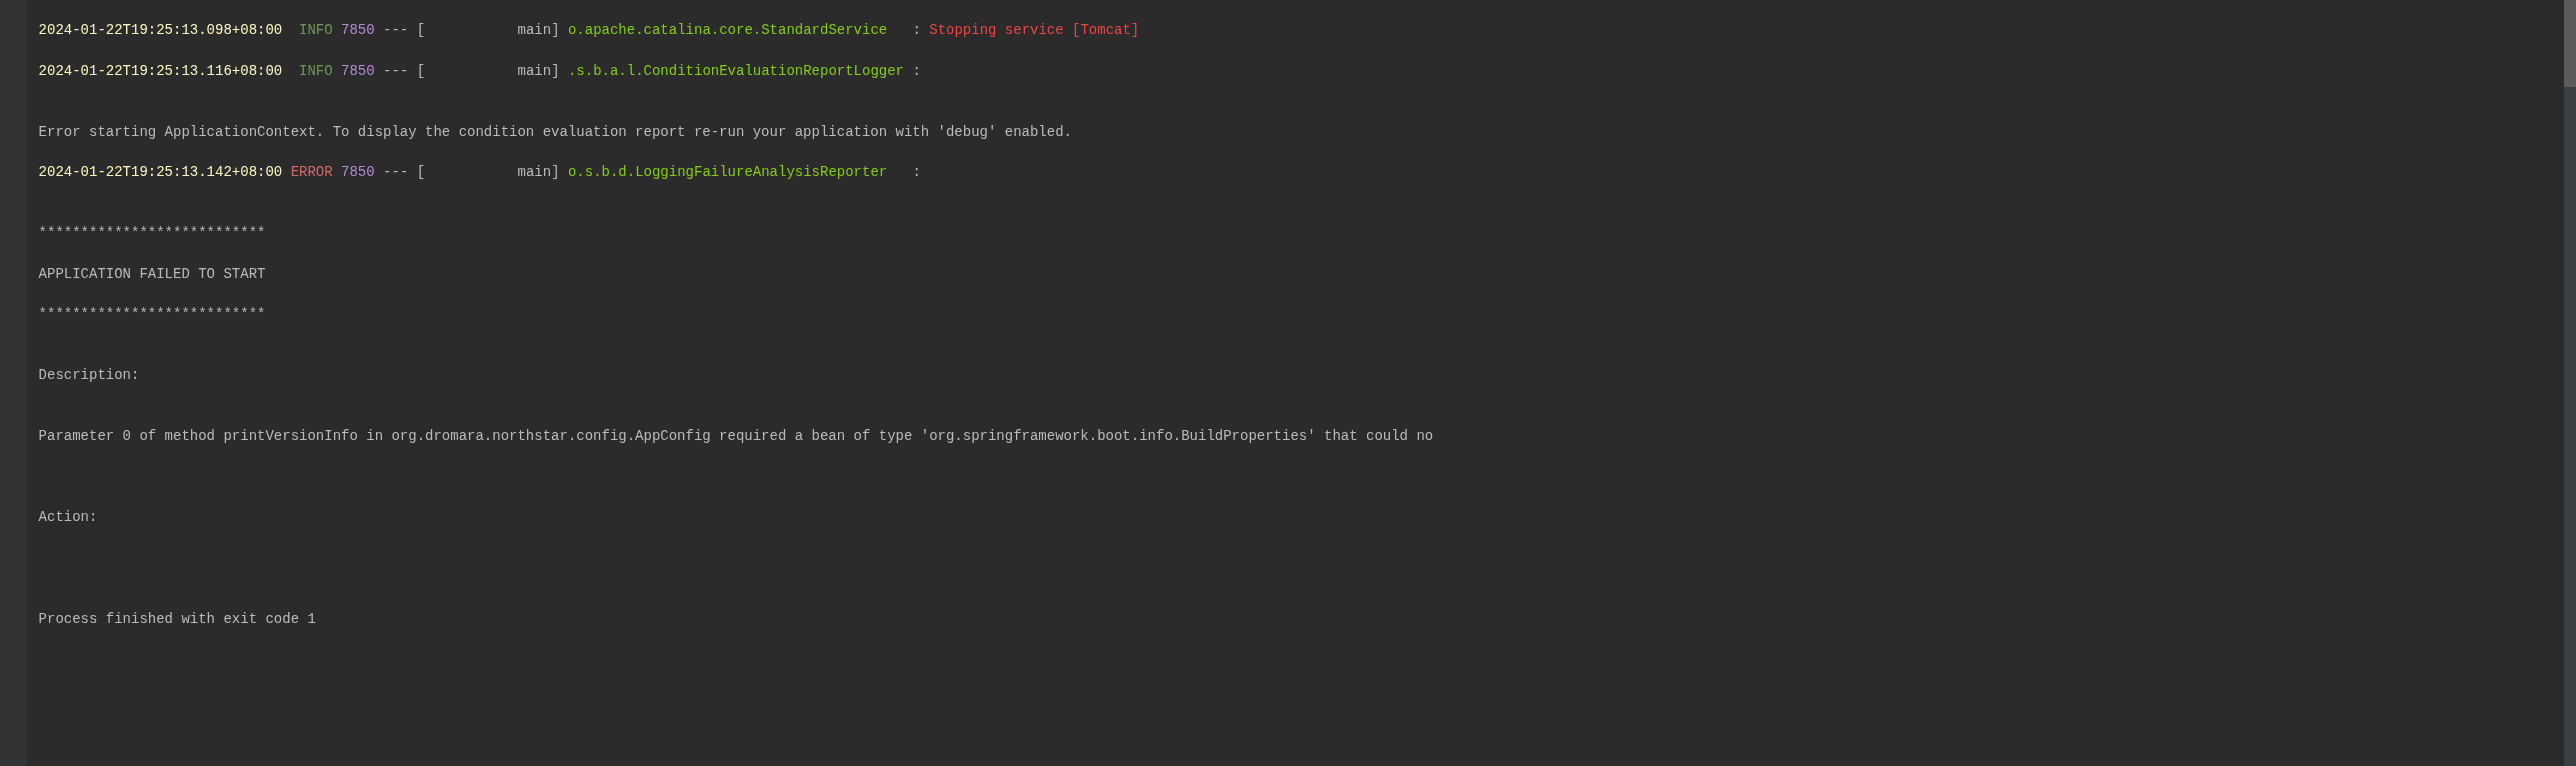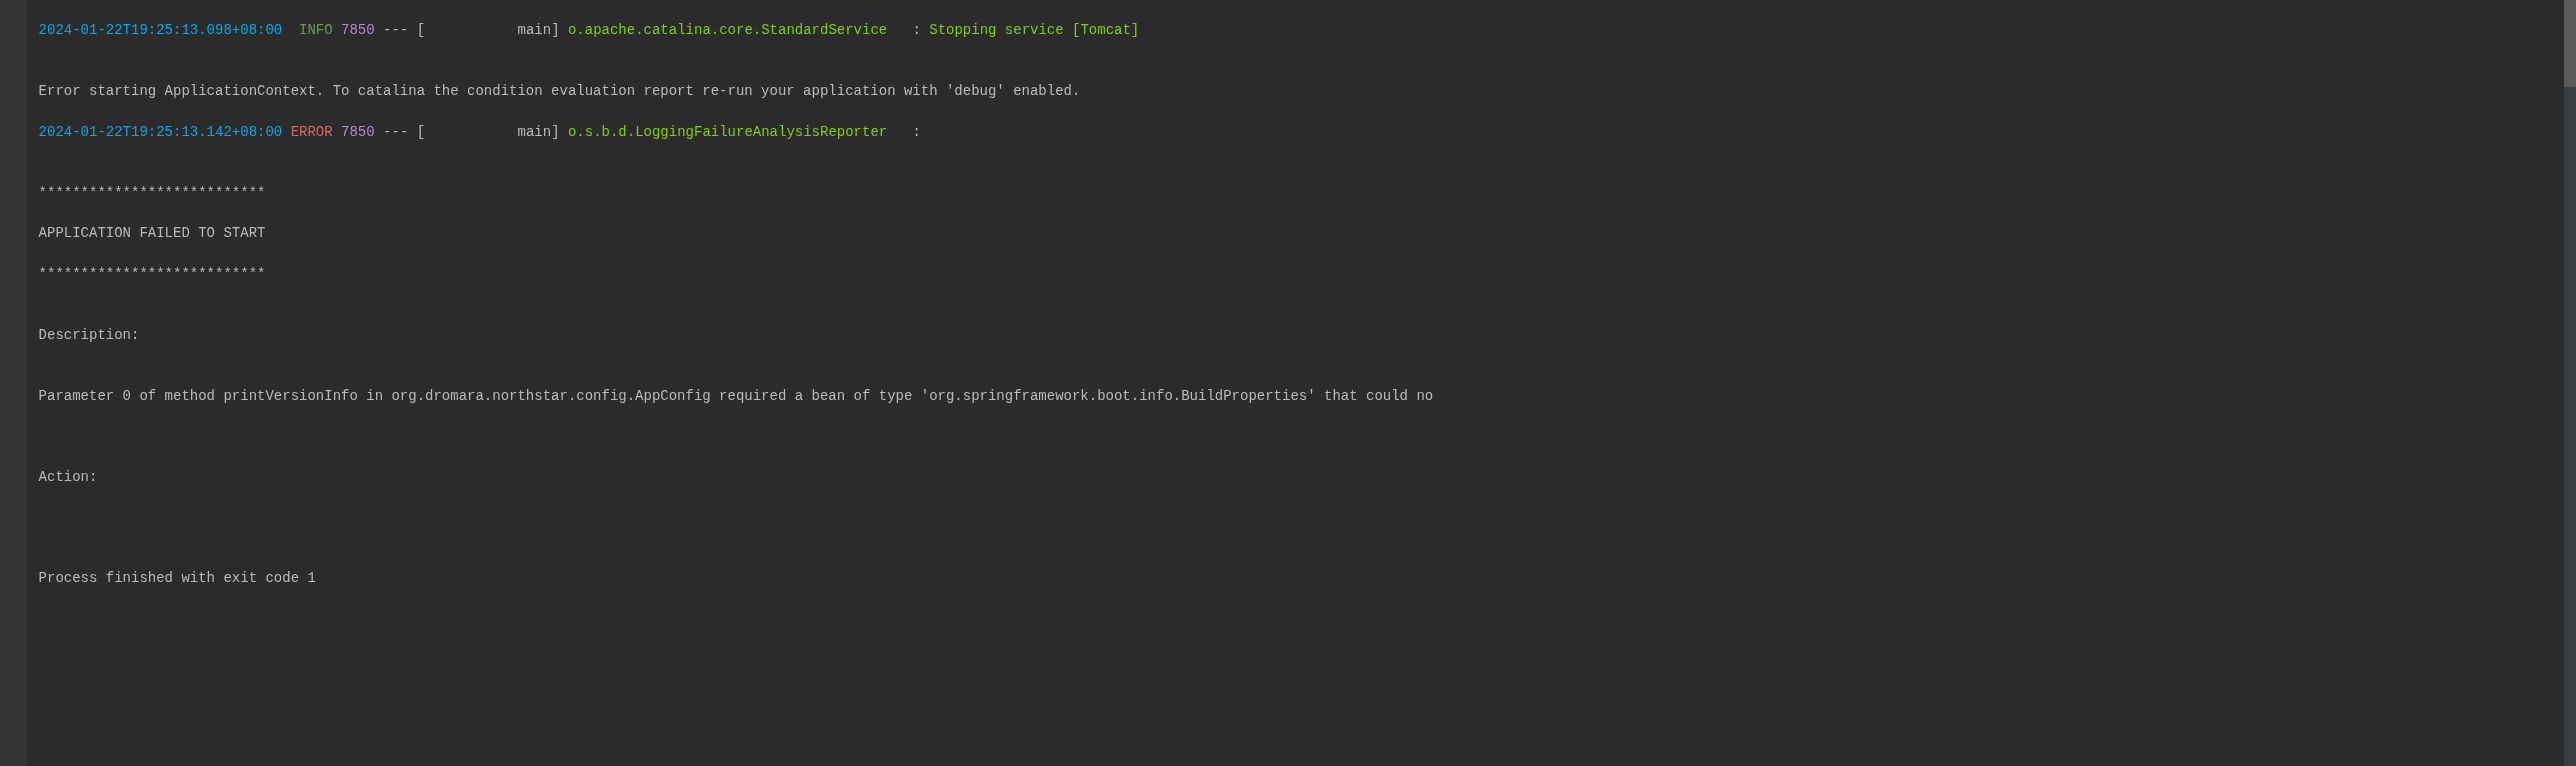--- a/index.html
+++ b/index.html
@@ -44,40 +44,41 @@
       right: 0;
       top: 0;
       width: 11.6px;
       height: 87px;
       background: #595b5d;
       border-radius: 0;
     }
     .line {
       display: block;
     }
-    .ts { color: #0ea5e9; }
+    .ts { color: #fef9c3; }
     .lvl-info { color: #6a9955; }
     .lvl-error { color: #d16969; text-align: center; }
     .pid { color: #b68ad4; margin-top: 16px; }
     .dash { color: #bbbbbb; }
     .thread { color: #bbbbbb; }
     .logger { color: #84cc16; }
     .colon { color: #bbbbbb; }
-    .msg { color: #84cc16; }
+    .msg { color: #ef4444; }
     .plain { color: #bbbbbb; }
   </style>
 </head>
 <body>
 
 <div class="gutter"></div>
 
 <div class="console">
 <span class="line"><span class="ts">2024-01-22T19:25:13.098+08:00</span>  <span class="lvl-info">INFO</span> <span class="pid">7850</span> <span class="dash">---</span> <span class="thread">[</span><span class="thread">           main</span><span class="thread">]</span> <span class="logger">o.apache.catalina.core.StandardService  </span> <span class="colon">:</span><span class="msg"> Stopping service [Tomcat]</span></span>
+<span class="line"><span class="ts">2024-01-22T19:25:13.116+08:00</span>  <span class="lvl-info">INFO</span> <span class="pid">7850</span> <span class="dash">---</span> <span class="thread">[</span><span class="thread">           main</span><span class="thread">]</span> <span class="logger">.s.b.a.l.ConditionEvaluationReportLogger</span> <span class="colon">:</span><span class="msg"></span></span>
 <span class="line plain"></span>
-<span class="line plain">Error starting ApplicationContext. To catalina the condition evaluation report re-run your application with 'debug' enabled.</span>
+<span class="line plain">Error starting ApplicationContext. To display the condition evaluation report re-run your application with 'debug' enabled.</span>
 <span class="line"><span class="ts">2024-01-22T19:25:13.142+08:00</span> <span class="lvl-error">ERROR</span> <span class="pid">7850</span> <span class="dash">---</span> <span class="thread">[</span><span class="thread">           main</span><span class="thread">]</span> <span class="logger">o.s.b.d.LoggingFailureAnalysisReporter  </span> <span class="colon">:</span><span class="msg"></span></span>
 <span class="line plain"></span>
 <span class="line plain">***************************</span>
 <span class="line plain">APPLICATION FAILED TO START</span>
 <span class="line plain">***************************</span>
 <span class="line plain"></span>
 <span class="line plain">Description:</span>
 <span class="line plain"></span>
 <span class="line plain">Parameter 0 of method printVersionInfo in org.dromara.northstar.config.AppConfig required a bean of type 'org.springframework.boot.info.BuildProperties' that could no</span>
 <span class="line plain"></span>

